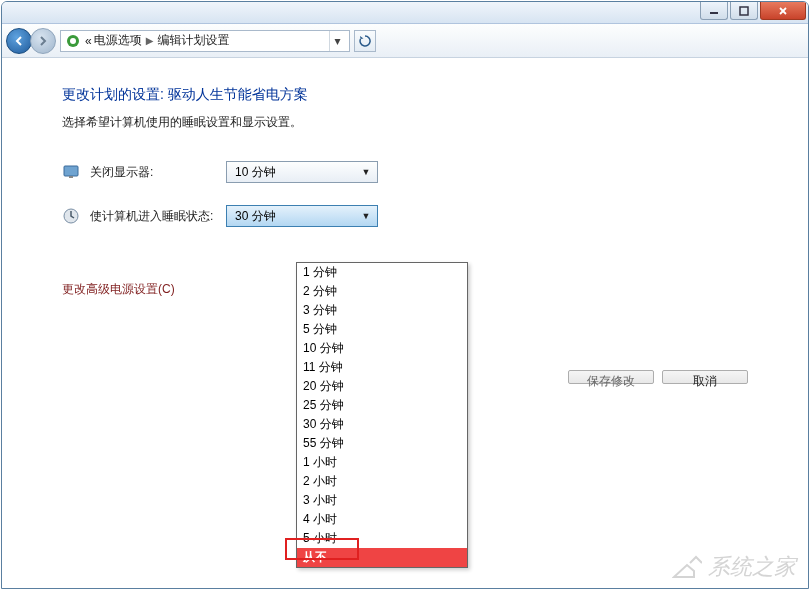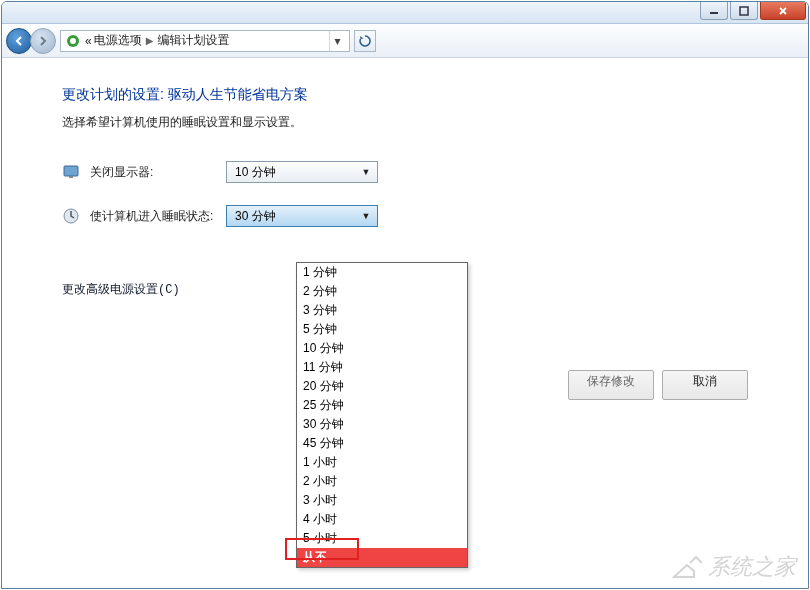--- a/index.html
+++ b/index.html
@@ -35,24 +35,24 @@
 .setting-label { width: 136px; color: #222; }
 .combo { width: 152px; height: 22px; border: 1px solid #8a9db0; background: linear-gradient(to bottom, #fdfefe, #e8eef5); display: flex; align-items: center; padding: 0 4px 0 8px; position: relative; }
 .combo.open { border-color: #3c7fb1; background: linear-gradient(to bottom, #e4f1fb, #b3d7f2); }
 .combo-arrow { margin-left: auto; width: 14px; text-align: center; color: #222; font-size: 9px; }
 
 .dropdown-list { position: absolute; left: 294px; top: 204px; width: 172px; border: 1px solid #666; background: #fff; z-index: 10; box-shadow: 2px 2px 4px rgba(0,0,0,0.2); }
 .dropdown-item { padding: 1px 6px; font-size: 12px; color: #000; line-height: 17px; cursor: default; }
 .dropdown-item.highlighted { background: #ef4444; color: #fff; position: relative; font-weight: bold; }
 .highlight-box { position: absolute; left: 283px; top: 480px; width: 74px; height: 22px; border: 2px solid #e02020; z-index: 20; pointer-events: none; }
 
-.link { color: #0f172a; cursor: pointer; margin-top: 32px; display: inline-block; font-family: Liberation Mono, monospace; }
+.link { color: #7f1d1d; cursor: pointer; margin-top: 32px; display: inline-block; }
 
 .button-row { position: absolute; right: 60px; top: 312px; display: flex; gap: 8px; }
-.btn { width: 86px; height: 30px; border: 1px solid #adadad; background: linear-gradient(to bottom, #f5f5f5, #e8e8e8); font-size: 12px; color: #666; text-align: center; line-height: 20px; border-radius: 2px; cursor: default; }
+.btn { width: 86px; height: 14px; border: 1px solid #adadad; background: linear-gradient(to bottom, #f5f5f5, #e8e8e8); font-size: 12px; color: #666; text-align: center; line-height: 20px; border-radius: 2px; cursor: default; }
 .btn.enabled { color: #222; }
 
 .watermark { position: absolute; right: 12px; bottom: 6px; color: #d4d4d4; font-size: 22px; font-style: italic; display: flex; align-items: center; gap: 6px; }
 .watermark-icon { width: 30px; height: 24px; }
 </style>
 </head>
 <body>
 
 <div class="window-frame">
 
@@ -147,21 +147,21 @@
     <div class="dropdown-list" id="dropdown-list">
         <div class="dropdown-item">1 分钟</div>
         <div class="dropdown-item">2 分钟</div>
         <div class="dropdown-item">3 分钟</div>
         <div class="dropdown-item">5 分钟</div>
         <div class="dropdown-item">10 分钟</div>
         <div class="dropdown-item">11 分钟</div>
         <div class="dropdown-item">20 分钟</div>
         <div class="dropdown-item">25 分钟</div>
         <div class="dropdown-item">30 分钟</div>
-        <div class="dropdown-item">45 分钟</div>
+        <div class="dropdown-item">55 分钟</div>
         <div class="dropdown-item">1 小时</div>
         <div class="dropdown-item">2 小时</div>
         <div class="dropdown-item">3 小时</div>
         <div class="dropdown-item">4 小时</div>
         <div class="dropdown-item">5 小时</div>
         <div class="dropdown-item highlighted">从不</div>
       </div>
     <div class="highlight-box"></div>
 
     <div class="watermark">

